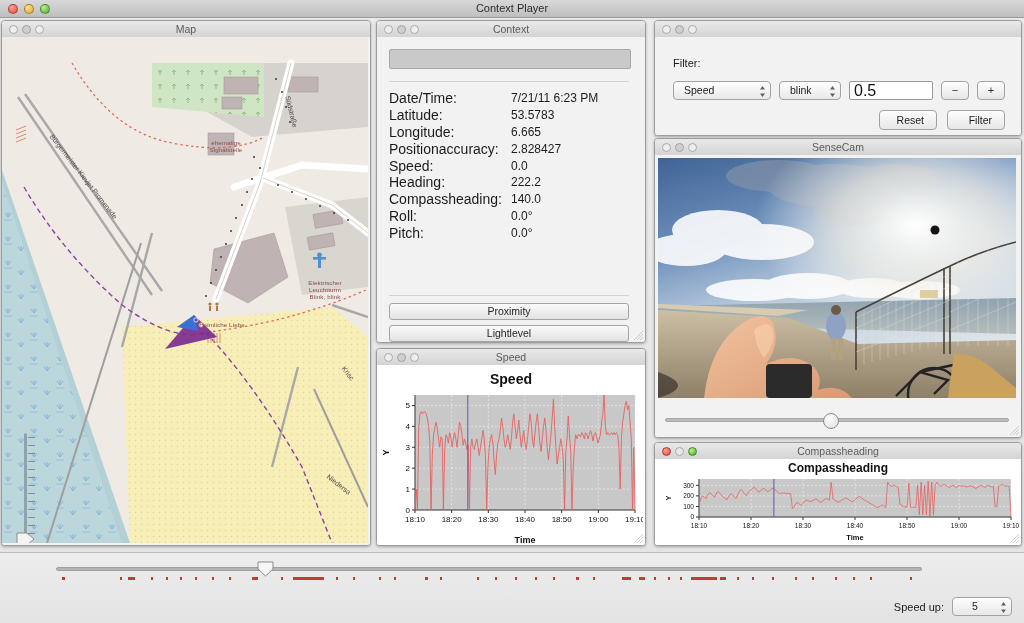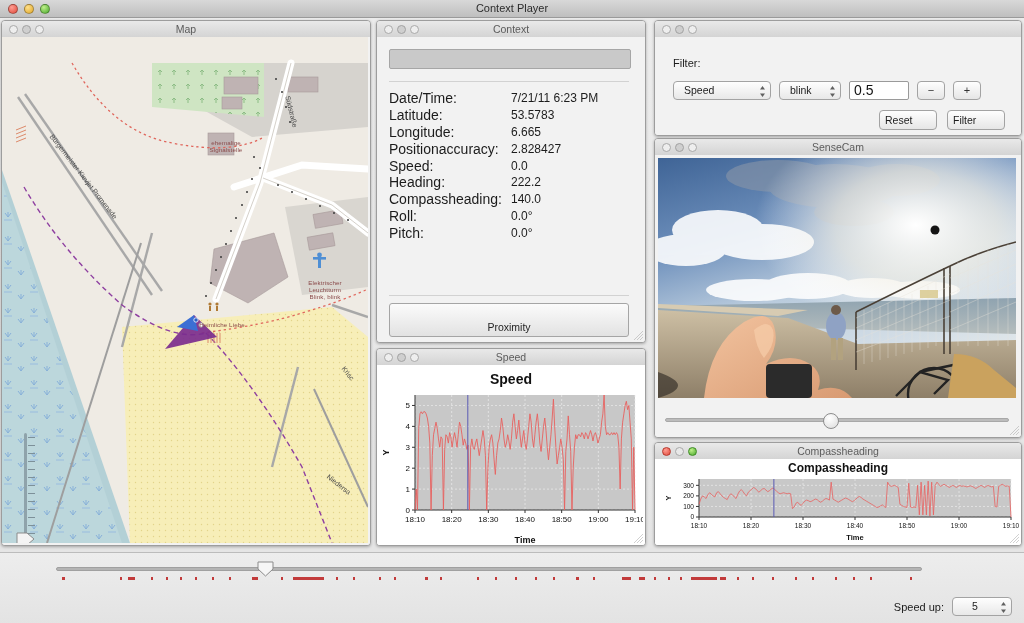--- a/index.html
+++ b/index.html
@@ -61,42 +61,42 @@
   .ctxrule{position:absolute;left:12px;top:44px;width:240px;height:1px;background:#d2d2d2;}
   .ctxtable{position:absolute;left:12px;top:53px;width:244px;}
   .ctxrow{display:flex;height:16.8px;align-items:center;}
   .ctxk{width:122px;font-size:14px;color:#1c1c1c;}
   .ctxv{font-size:12px;color:#1c1c1c;}
   .ctxrule2{position:absolute;left:12px;top:258px;width:240px;height:1px;background:#d2d2d2;}
   .wbtn{display:block;box-sizing:border-box;width:240px;height:17px;margin:0 0 5px 0;
      border:1px solid #a5a5a5;border-radius:3px;
      background:linear-gradient(#fbfbfb,#e2e2e2);
      font-size:10.5px;line-height:15px;text-align:center;color:#262626;
-     font-family:"Liberation Sans",sans-serif;padding:16px;}
+     font-family:"Liberation Sans",sans-serif;padding:0;}
 
   
   #filtwin{left:654px;top:20px;width:366px;height:114px;}
   .flabel{position:absolute;left:18px;top:36px;font-size:11px;color:#1c1c1c;}
   .frow{position:absolute;left:18px;top:74px;display:flex;align-items:center;gap:8px;}
   .popup{position:relative;box-sizing:border-box;height:19px;
      border:1px solid #a3a3a3;border-radius:4px;
      background:linear-gradient(#fefefe,#e8e8e8);
      font-size:10.5px;line-height:17px;color:#1c1c1c;padding:0 18px 0 10px;}
   .popup .arrows{position:absolute;right:4px;top:3px;width:7px;height:13px;}
-  .ftxt{box-sizing:border-box;width:60px;height:19px;border:1px solid #9a9a9a;
-     border-radius:2px;background:#fff;font-size:14px;line-height:17px;
+  .ftxt{box-sizing:border-box;width:84px;height:19px;border:1px solid #9a9a9a;
+     border-radius:2px;background:#fff;font-size:16px;line-height:17px;
      color:#111;padding:0 4px;}
   .sqbtn{box-sizing:border-box;width:28px;height:19px;border:1px solid #a3a3a3;
      border-radius:4px;background:linear-gradient(#fefefe,#e6e6e6);
      font-size:11px;line-height:17px;text-align:center;color:#333;}
   .frow2{position:absolute;right:18px;top:105px;display:flex;gap:10px;}
-  .pbtn{box-sizing:border-box;height:20px;min-width:58px;padding:0 5px;
+  .pbtn{box-sizing:border-box;height:20px;min-width:58px;padding:0 12px;
      border:1px solid #a3a3a3;border-radius:4px;
      background:linear-gradient(#fefefe,#e6e6e6);
-     font-size:10.5px;line-height:18px;text-align:left;color:#1c1c1c;
+     font-size:10.5px;line-height:18px;text-align:right;color:#1c1c1c;
      font-family:"Liberation Sans",sans-serif;}
 
   
   #camwin{left:654px;top:138px;width:366px;height:298px;}
   .camimg{position:absolute;left:3px;top:3px;width:358px;height:240px;
      overflow:hidden;background:#4a6a8d;}
   .camslider{position:absolute;left:10px;top:256px;width:344px;height:18px;}
   .strack{position:absolute;left:0;top:7px;width:344px;height:4px;
      background:#bcbcbc;border-radius:2px;border:1px solid #a8a8a8;box-sizing:border-box;}
   .sknob{position:absolute;top:2px;width:14px;height:14px;border-radius:50%;

